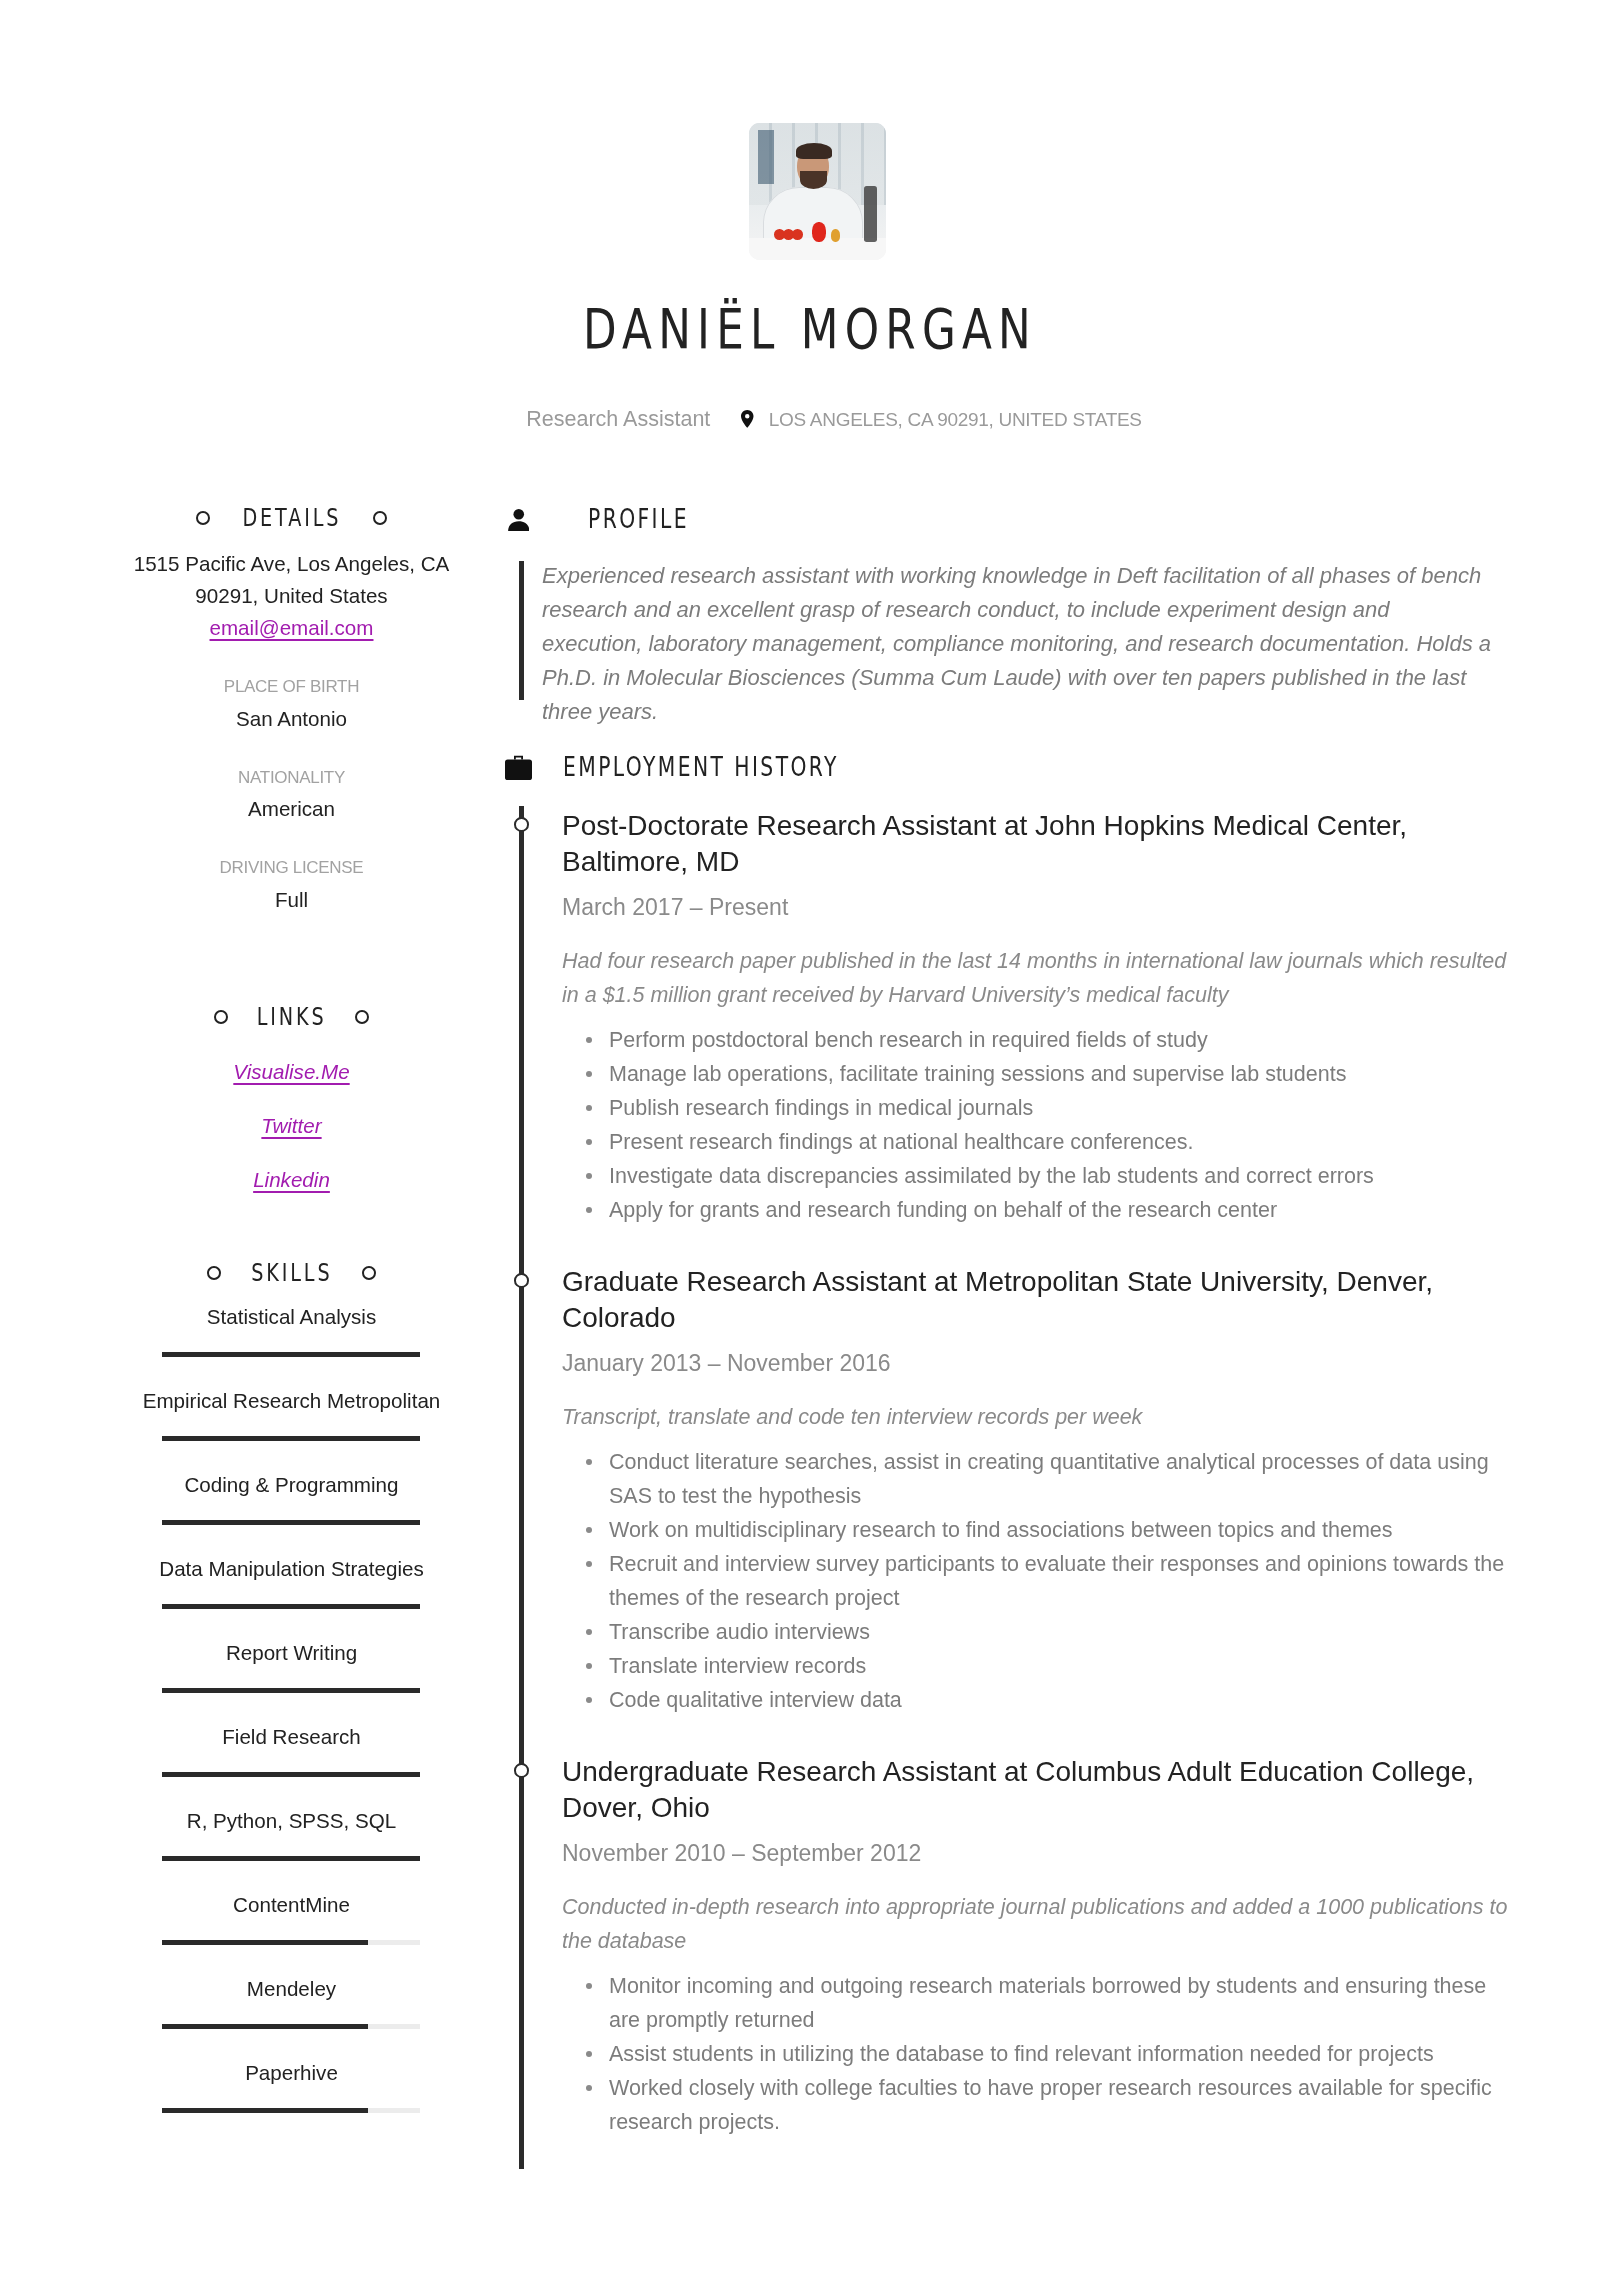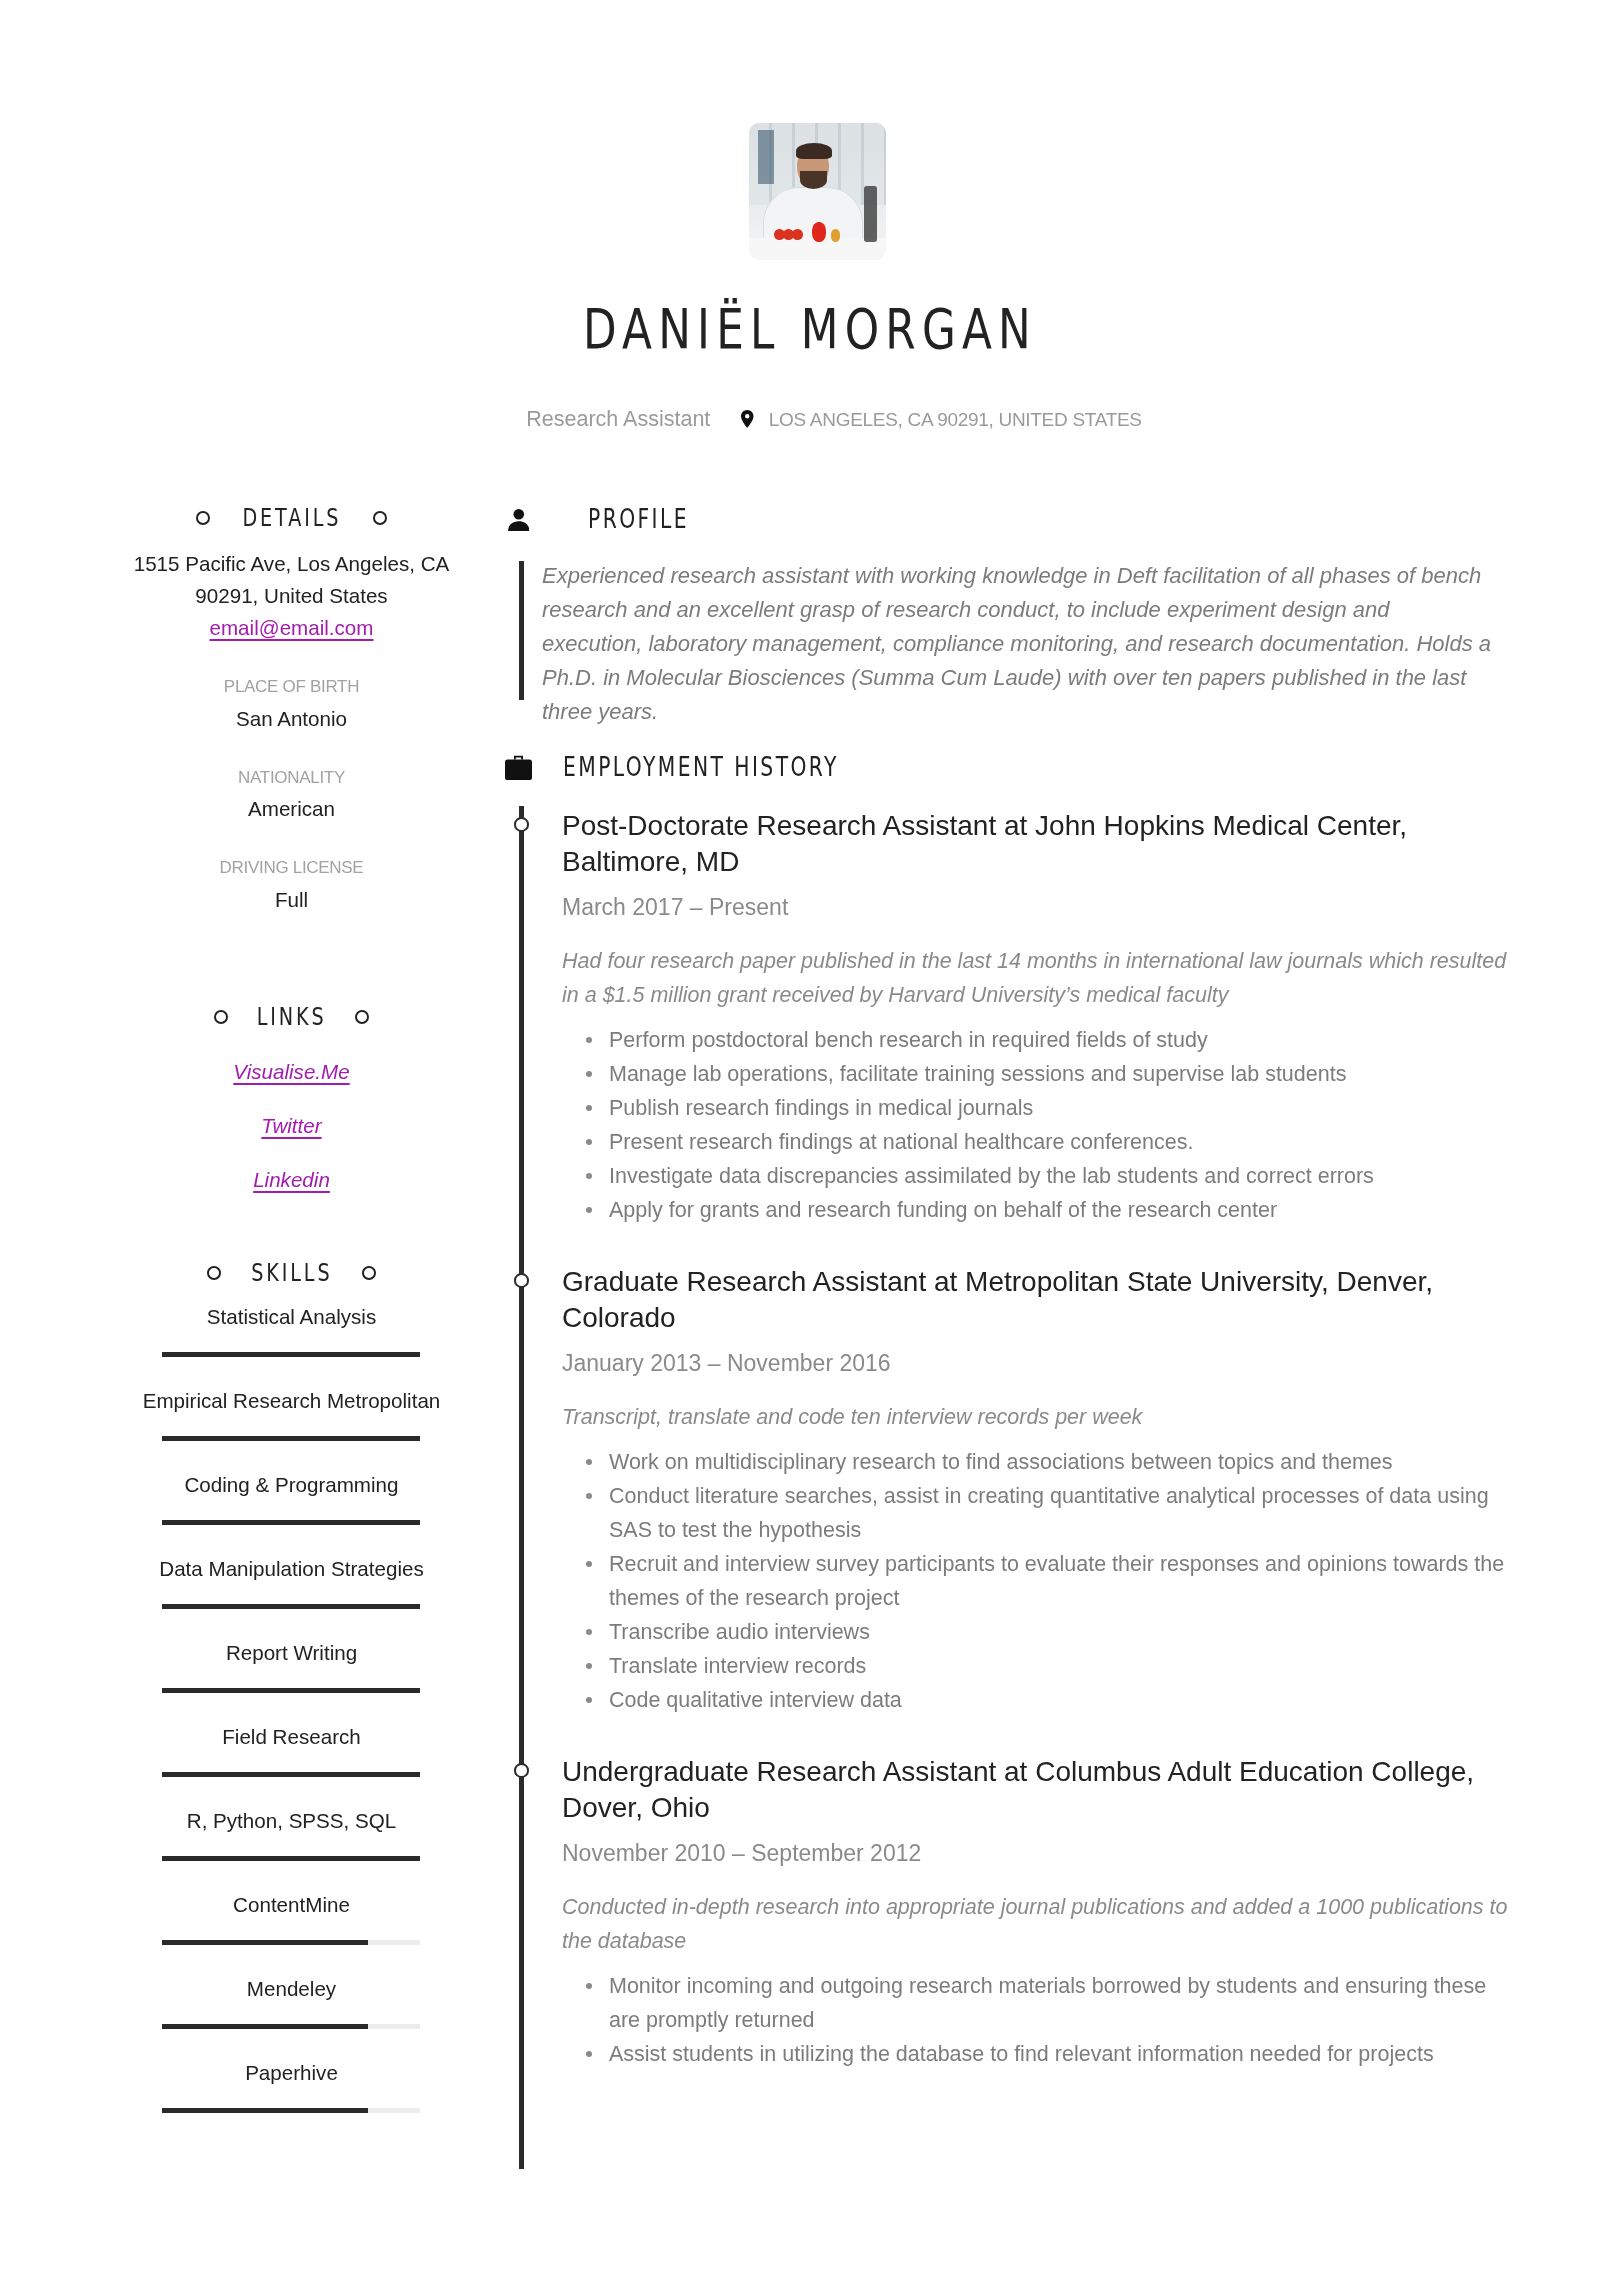--- a/index.html
+++ b/index.html
@@ -236,31 +236,32 @@
     <li>Investigate data discrepancies assimilated by the lab students and correct errors</li>
     <li>Apply for grants and research funding on behalf of the research center</li>
   </ul>
 </div>
 
 <div class="abs job" style="top:1264px;">
   <div class="title">Graduate Research Assistant at Metropolitan State University, Denver, Colorado</div>
   <div class="dates">January 2013 – November 2016</div>
   <div class="desc">Transcript, translate and code ten interview records per week</div>
   <ul>
+    <li>Conduct literature searches, assist in creating quantitative analytical processes of data using SAS to test the hypothesis</li>
     <li>Work on multidisciplinary research to find associations between topics and themes</li>
-    <li>Conduct literature searches, assist in creating quantitative analytical processes of data using SAS to test the hypothesis</li>
     <li>Recruit and interview survey participants to evaluate their responses and opinions towards the themes of the research project</li>
     <li>Transcribe audio interviews</li>
     <li>Translate interview records</li>
     <li>Code qualitative interview data</li>
   </ul>
 </div>
 
 <div class="abs job" style="top:1754px;">
   <div class="title">Undergraduate Research Assistant at Columbus Adult Education College, Dover, Ohio</div>
   <div class="dates">November 2010 – September 2012</div>
   <div class="desc">Conducted in-depth research into appropriate journal publications and added a 1000 publications to the database</div>
   <ul>
     <li>Monitor incoming and outgoing research materials borrowed by students and ensuring these are promptly returned</li>
     <li>Assist students in utilizing the database to find relevant information needed for projects</li>
+    <li>Worked closely with college faculties to have proper research resources available for specific research projects.</li>
   </ul>
 </div>
 
 
 </body></html>

